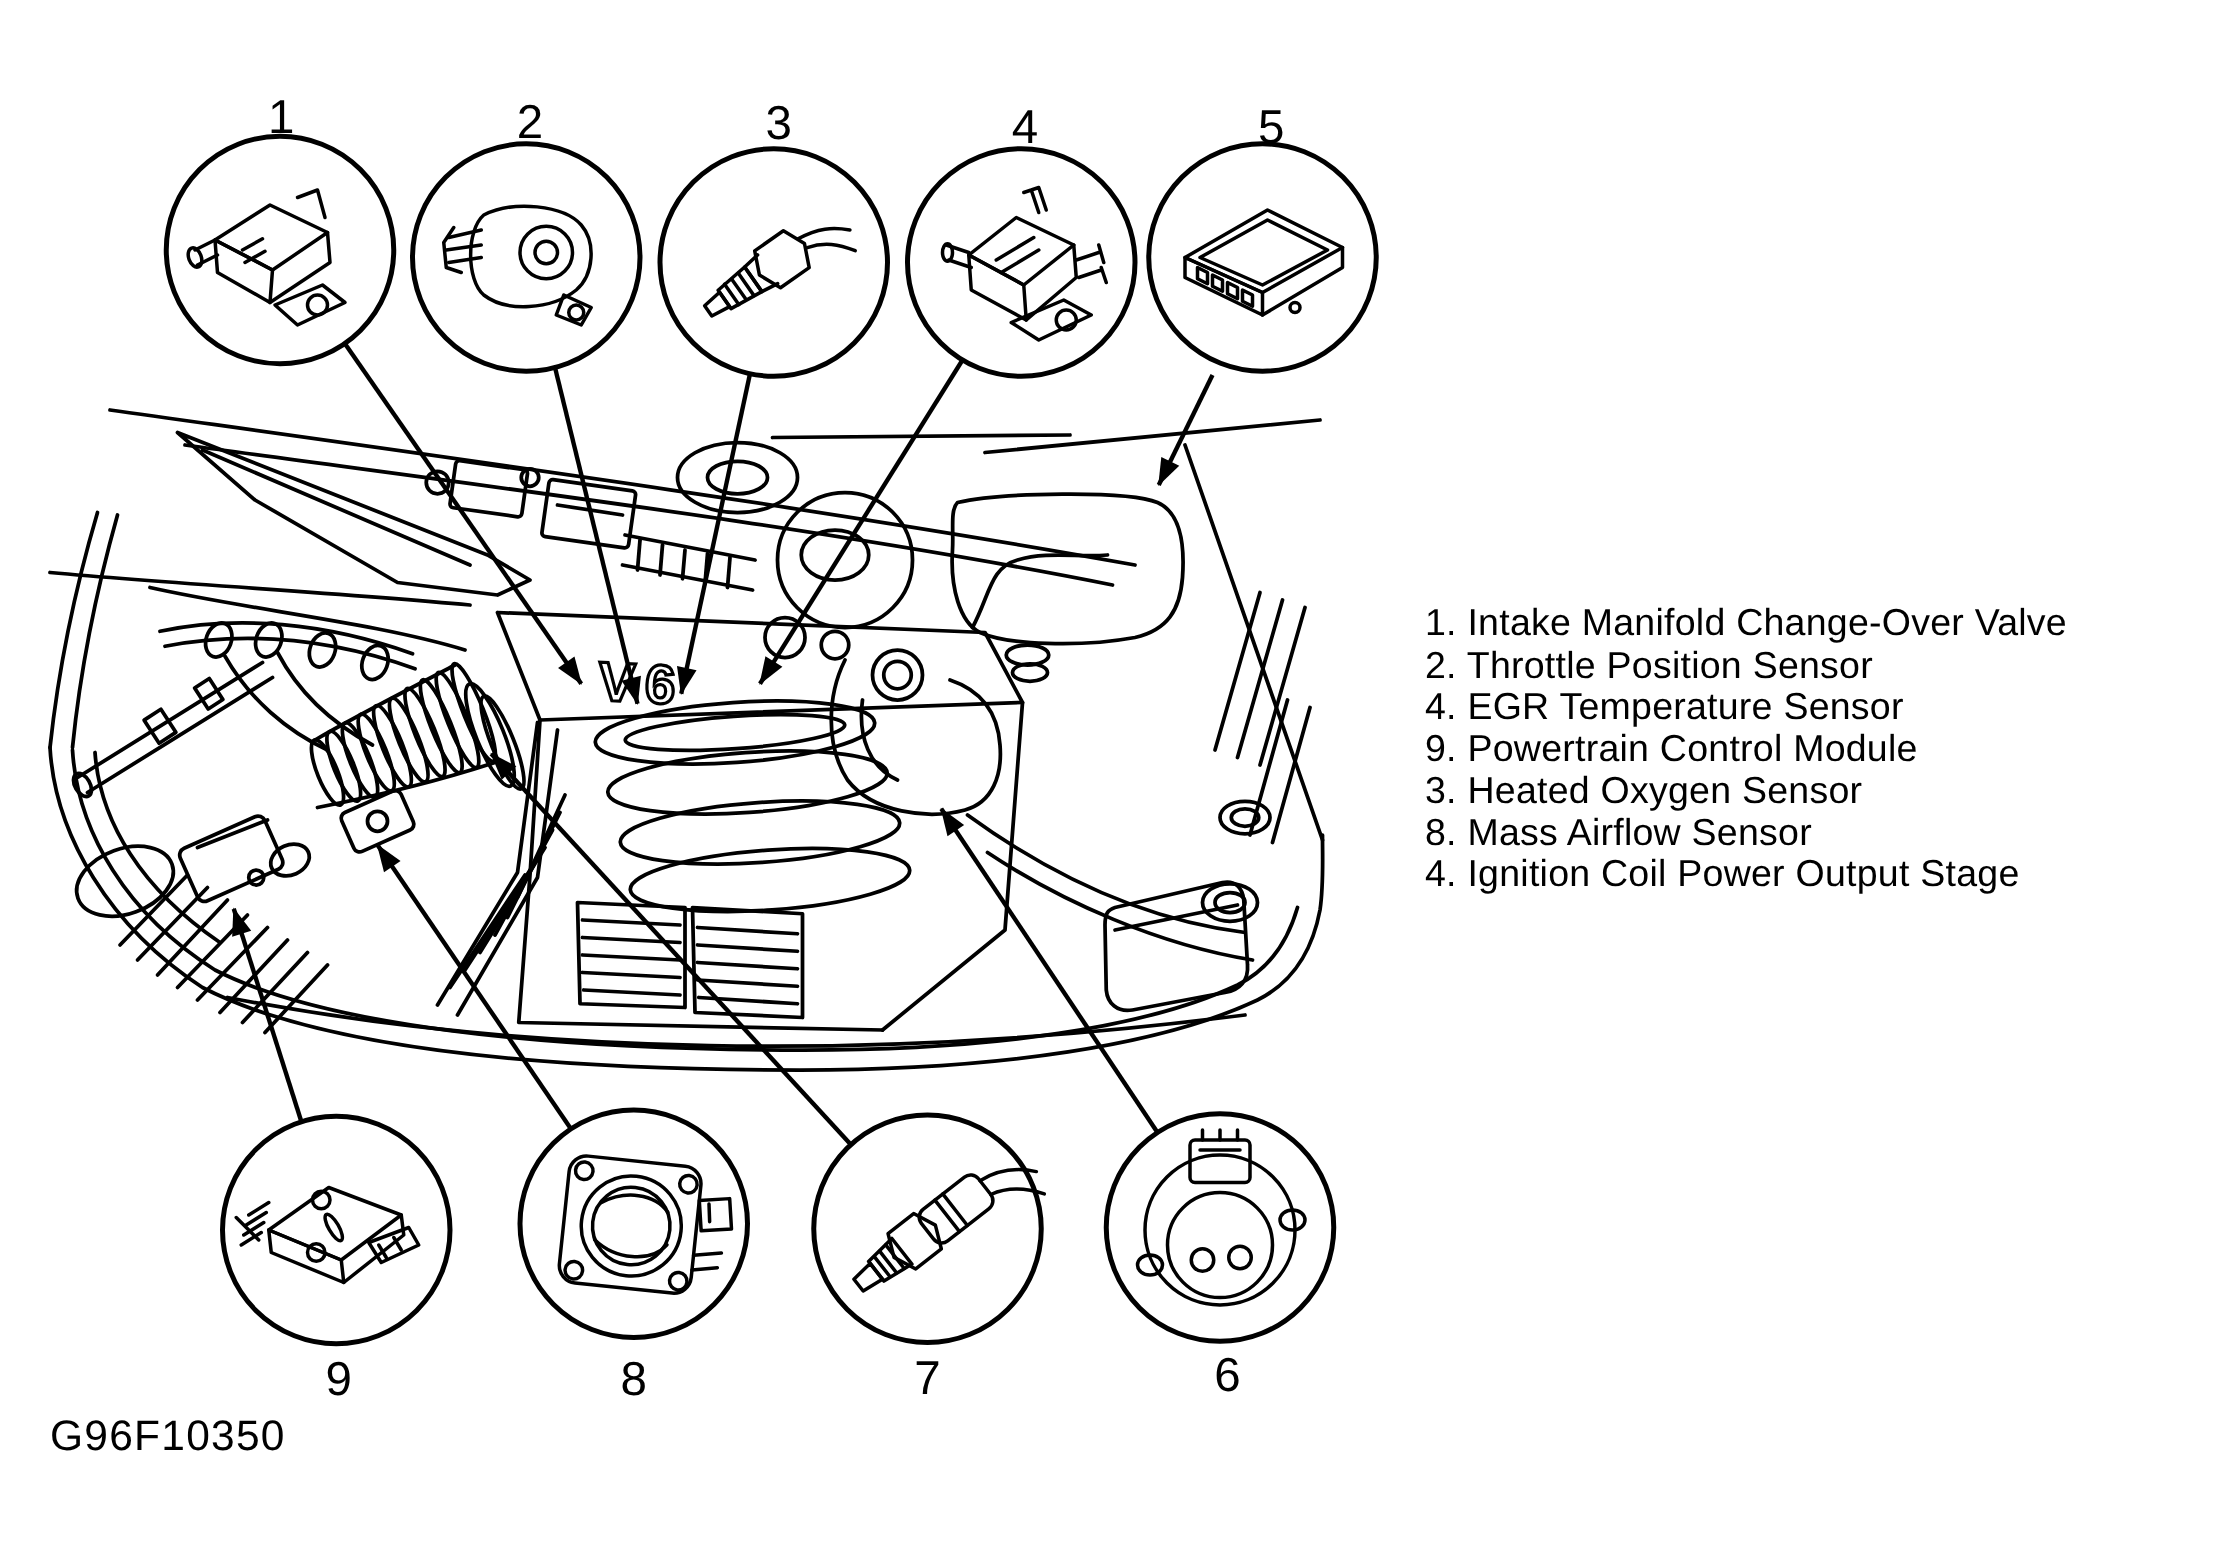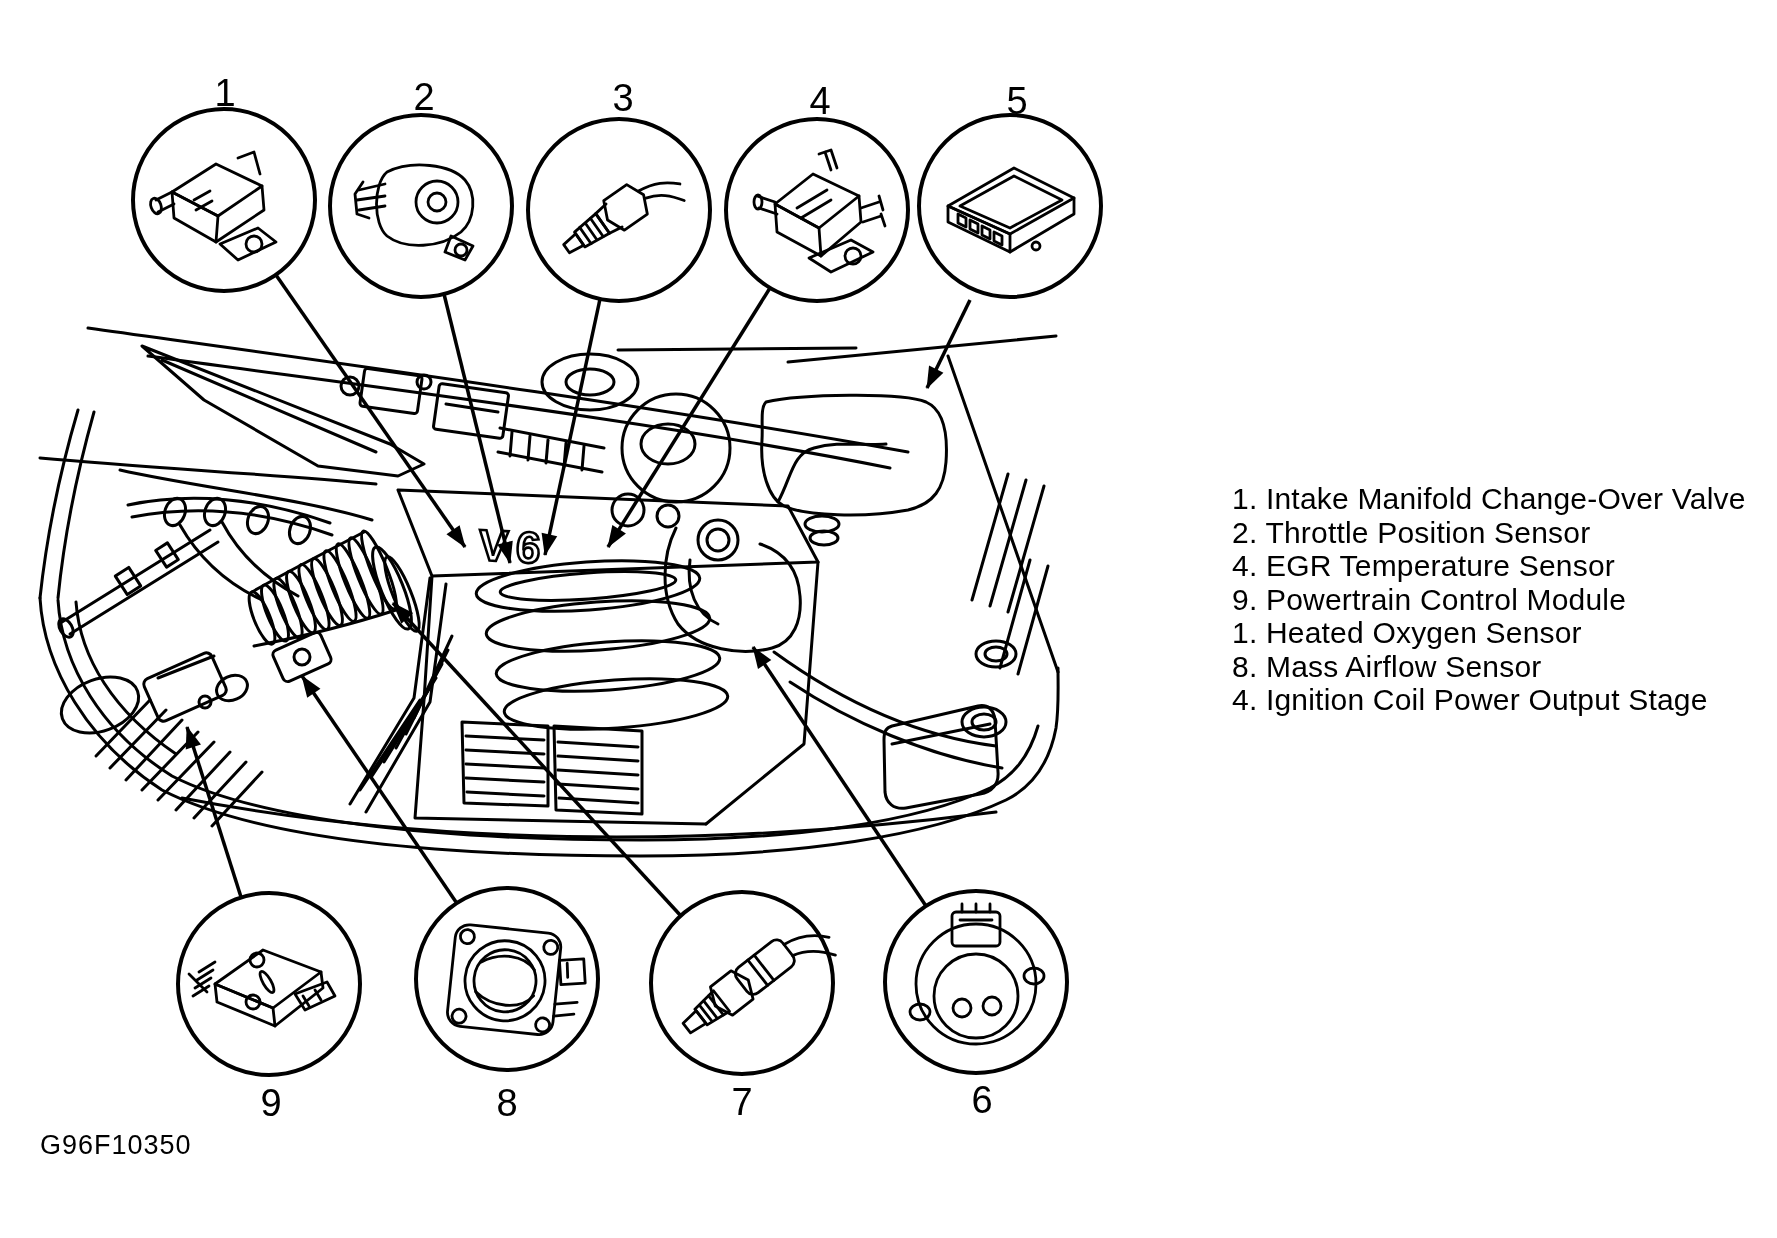--- a/index.html
+++ b/index.html
@@ -1,20 +1,20 @@
 <!DOCTYPE html>
 <html><head>
 <meta charset="utf-8">
 <style>
   html,body{margin:0;padding:0;background:#ffffff;}
   body{font-family:"Liberation Sans", sans-serif;}
   .page{position:relative;width:1777px;height:1238px;background:#ffffff;overflow:hidden;}
   .diagram-svg{position:absolute;left:0;top:0;}
-  .legend{position:absolute;left:1232px;top:482px;color:#000;font-size:30px;line-height:33.5px;letter-spacing:0.2px;white-space:nowrap;}
-  .fig-code{position:absolute;left:40px;top:1130px;color:#000;font-size:27px;letter-spacing:1px;}
+  .legend{position:absolute;left:1140px;top:482px;color:#000;font-size:30px;line-height:33.5px;letter-spacing:0.2px;white-space:nowrap;}
+  .fig-code{position:absolute;left:40px;top:1130px;color:#000;font-size:34px;letter-spacing:1px;}
   
   .art path,.art line,.art circle,.art ellipse,.art rect{fill:none;stroke:#000;stroke-width:3;stroke-linecap:round;stroke-linejoin:round;}
   .icon path,.icon line,.icon circle,.icon ellipse,.icon rect{fill:none;stroke:#000;stroke-width:2.8;stroke-linecap:round;stroke-linejoin:round;}
   .callout-circle{fill:#ffffff;stroke:#000;stroke-width:4;}
   .leader{stroke:#000;stroke-width:3.5;fill:none;}
   .num{font-family:"Liberation Sans",sans-serif;font-size:38px;fill:#000;text-anchor:middle;}
   .badge{font-family:"Liberation Sans",sans-serif;font-size:44px;font-weight:bold;fill:#fff;stroke:#000;stroke-width:2.6;letter-spacing:8px;}
 </style>
 </head>
 <body>
@@ -371,19 +371,19 @@
       <ellipse cx="-2" cy="-4" rx="4" ry="12" transform="rotate(-30 -2 -4)"></ellipse>
     </g>
   </g>
 </svg>
 
   <div class="legend">
     <div>1. Intake Manifold Change-Over Valve</div>
     <div>2. Throttle Position Sensor</div>
     <div>4. EGR Temperature Sensor</div>
     <div>9. Powertrain Control Module</div>
-    <div>1. Heated Oxygen Sensor</div>
+    <div>3. Heated Oxygen Sensor</div>
     <div>8. Mass Airflow Sensor</div>
     <div>4. Ignition Coil Power Output Stage</div>
   </div>
 
   <div class="fig-code">G96F10350</div>
 </div>
 
 </body></html>

